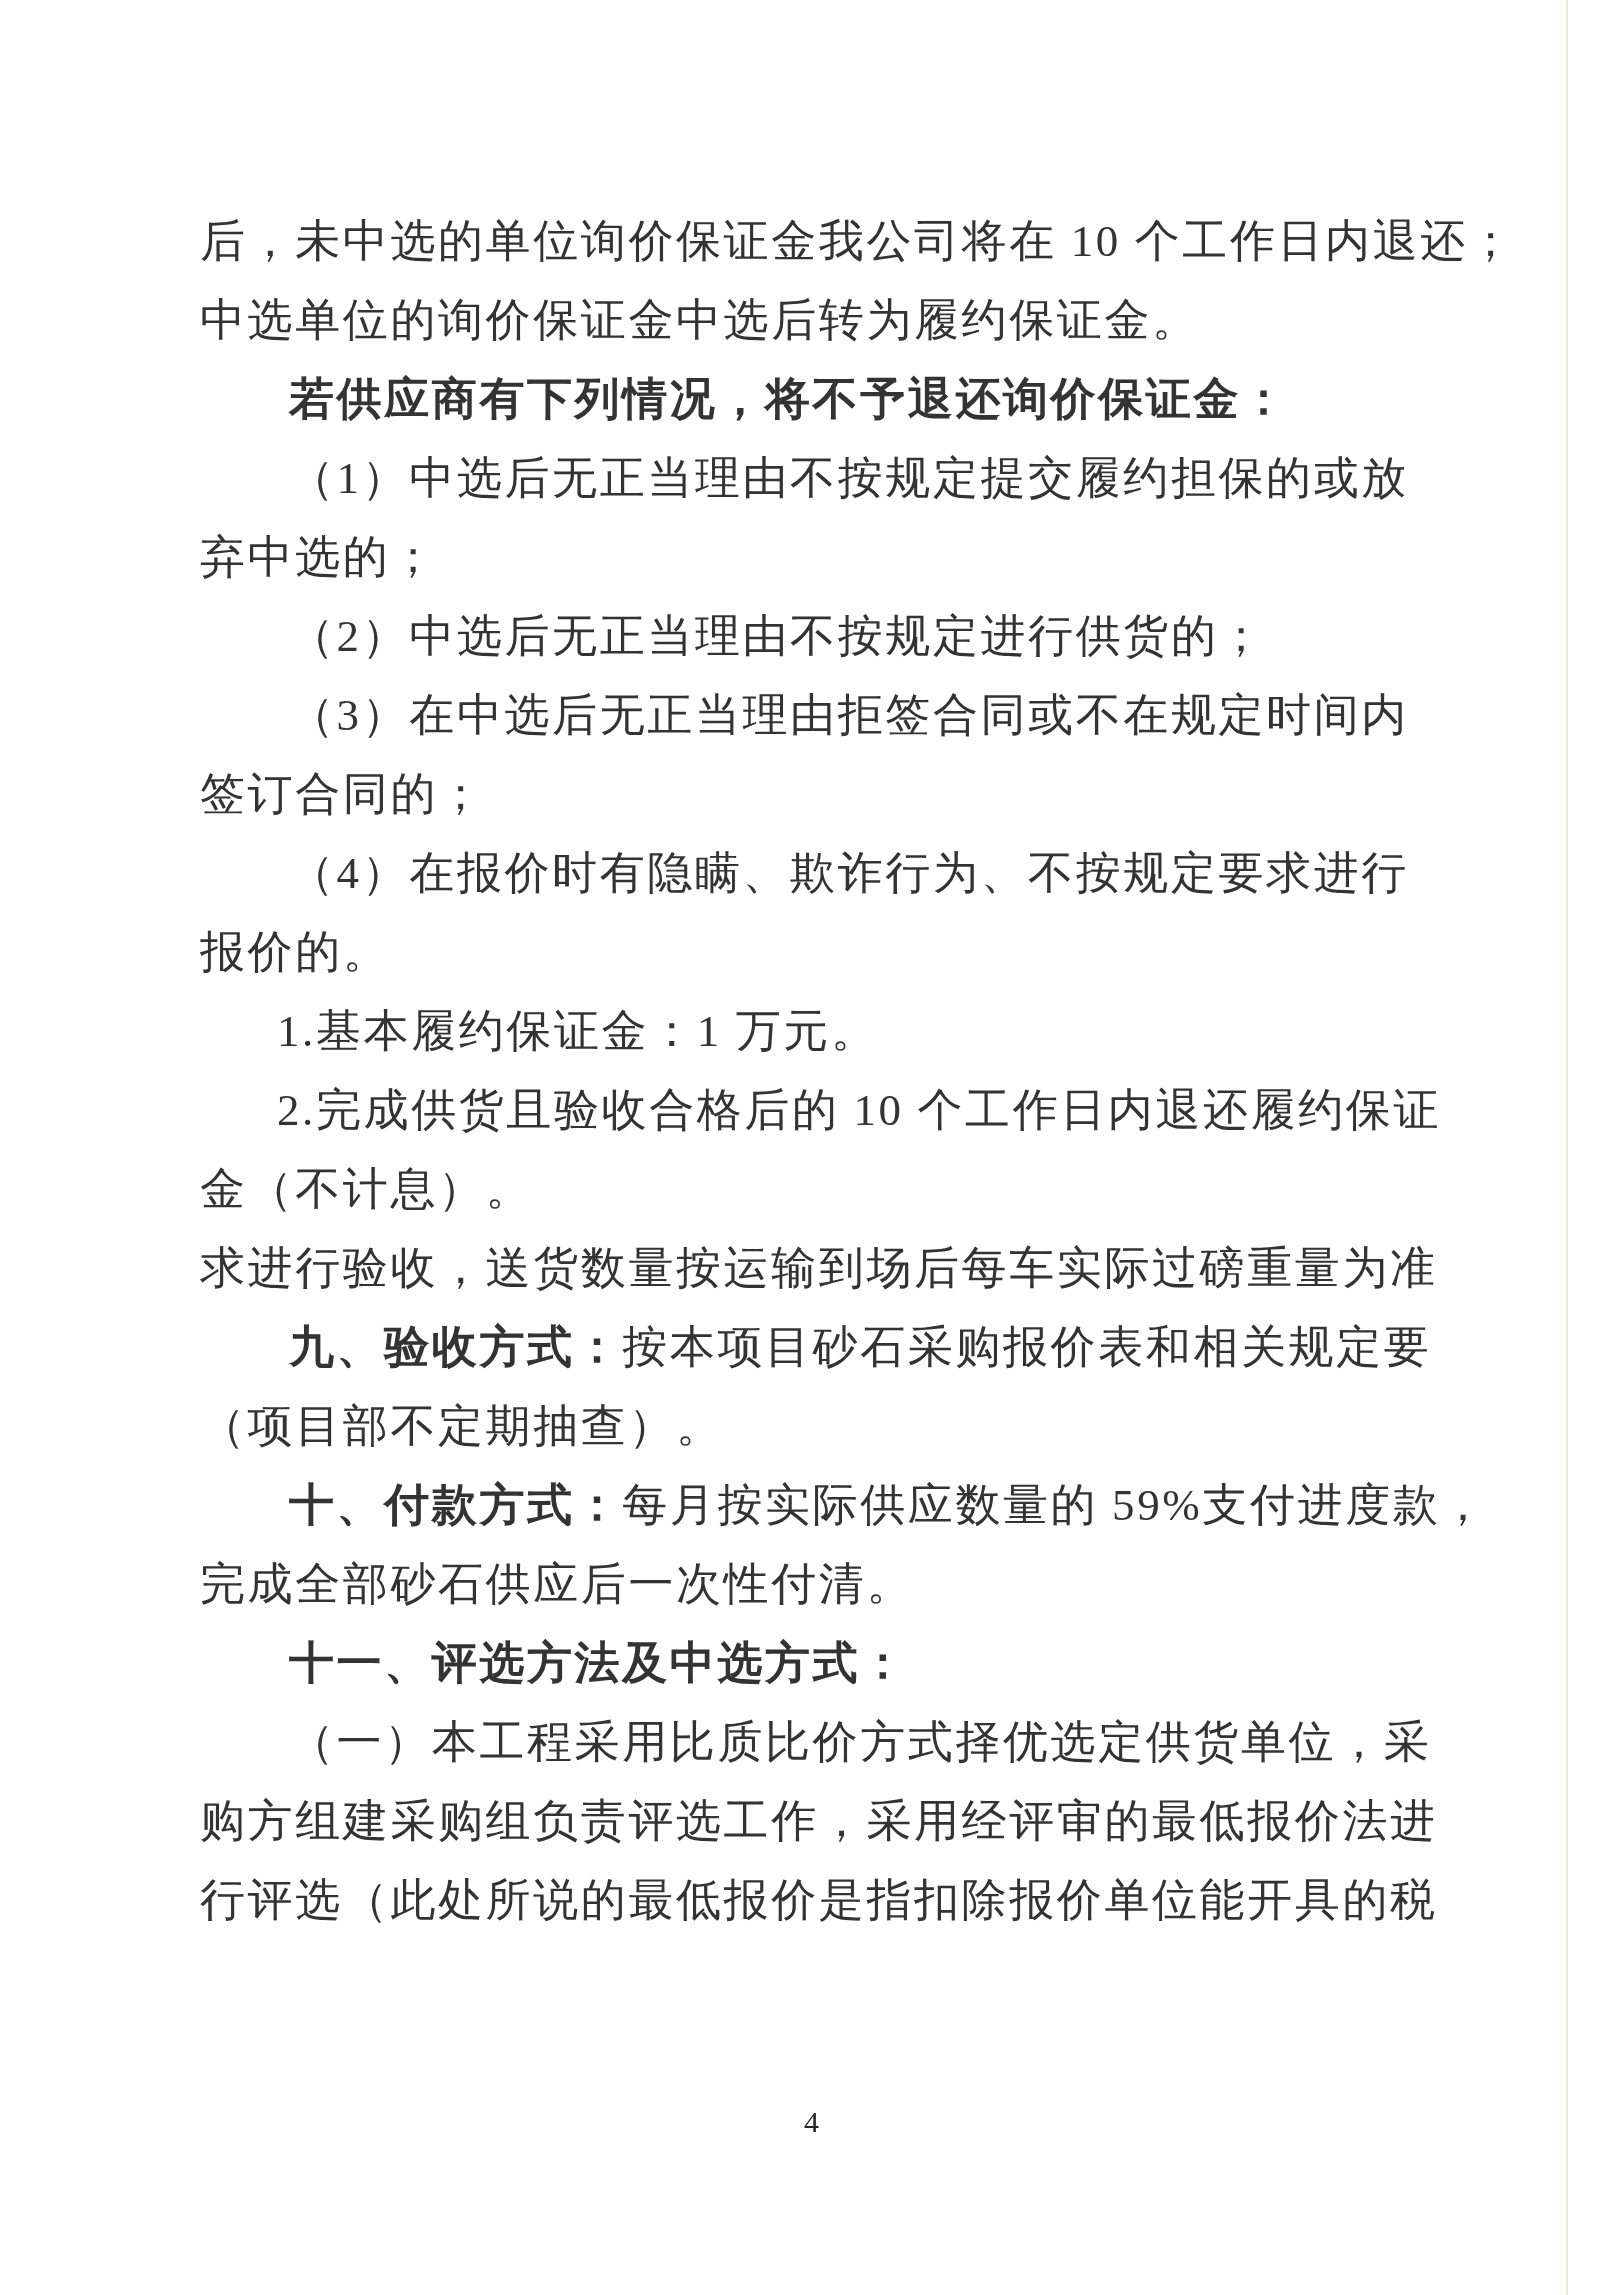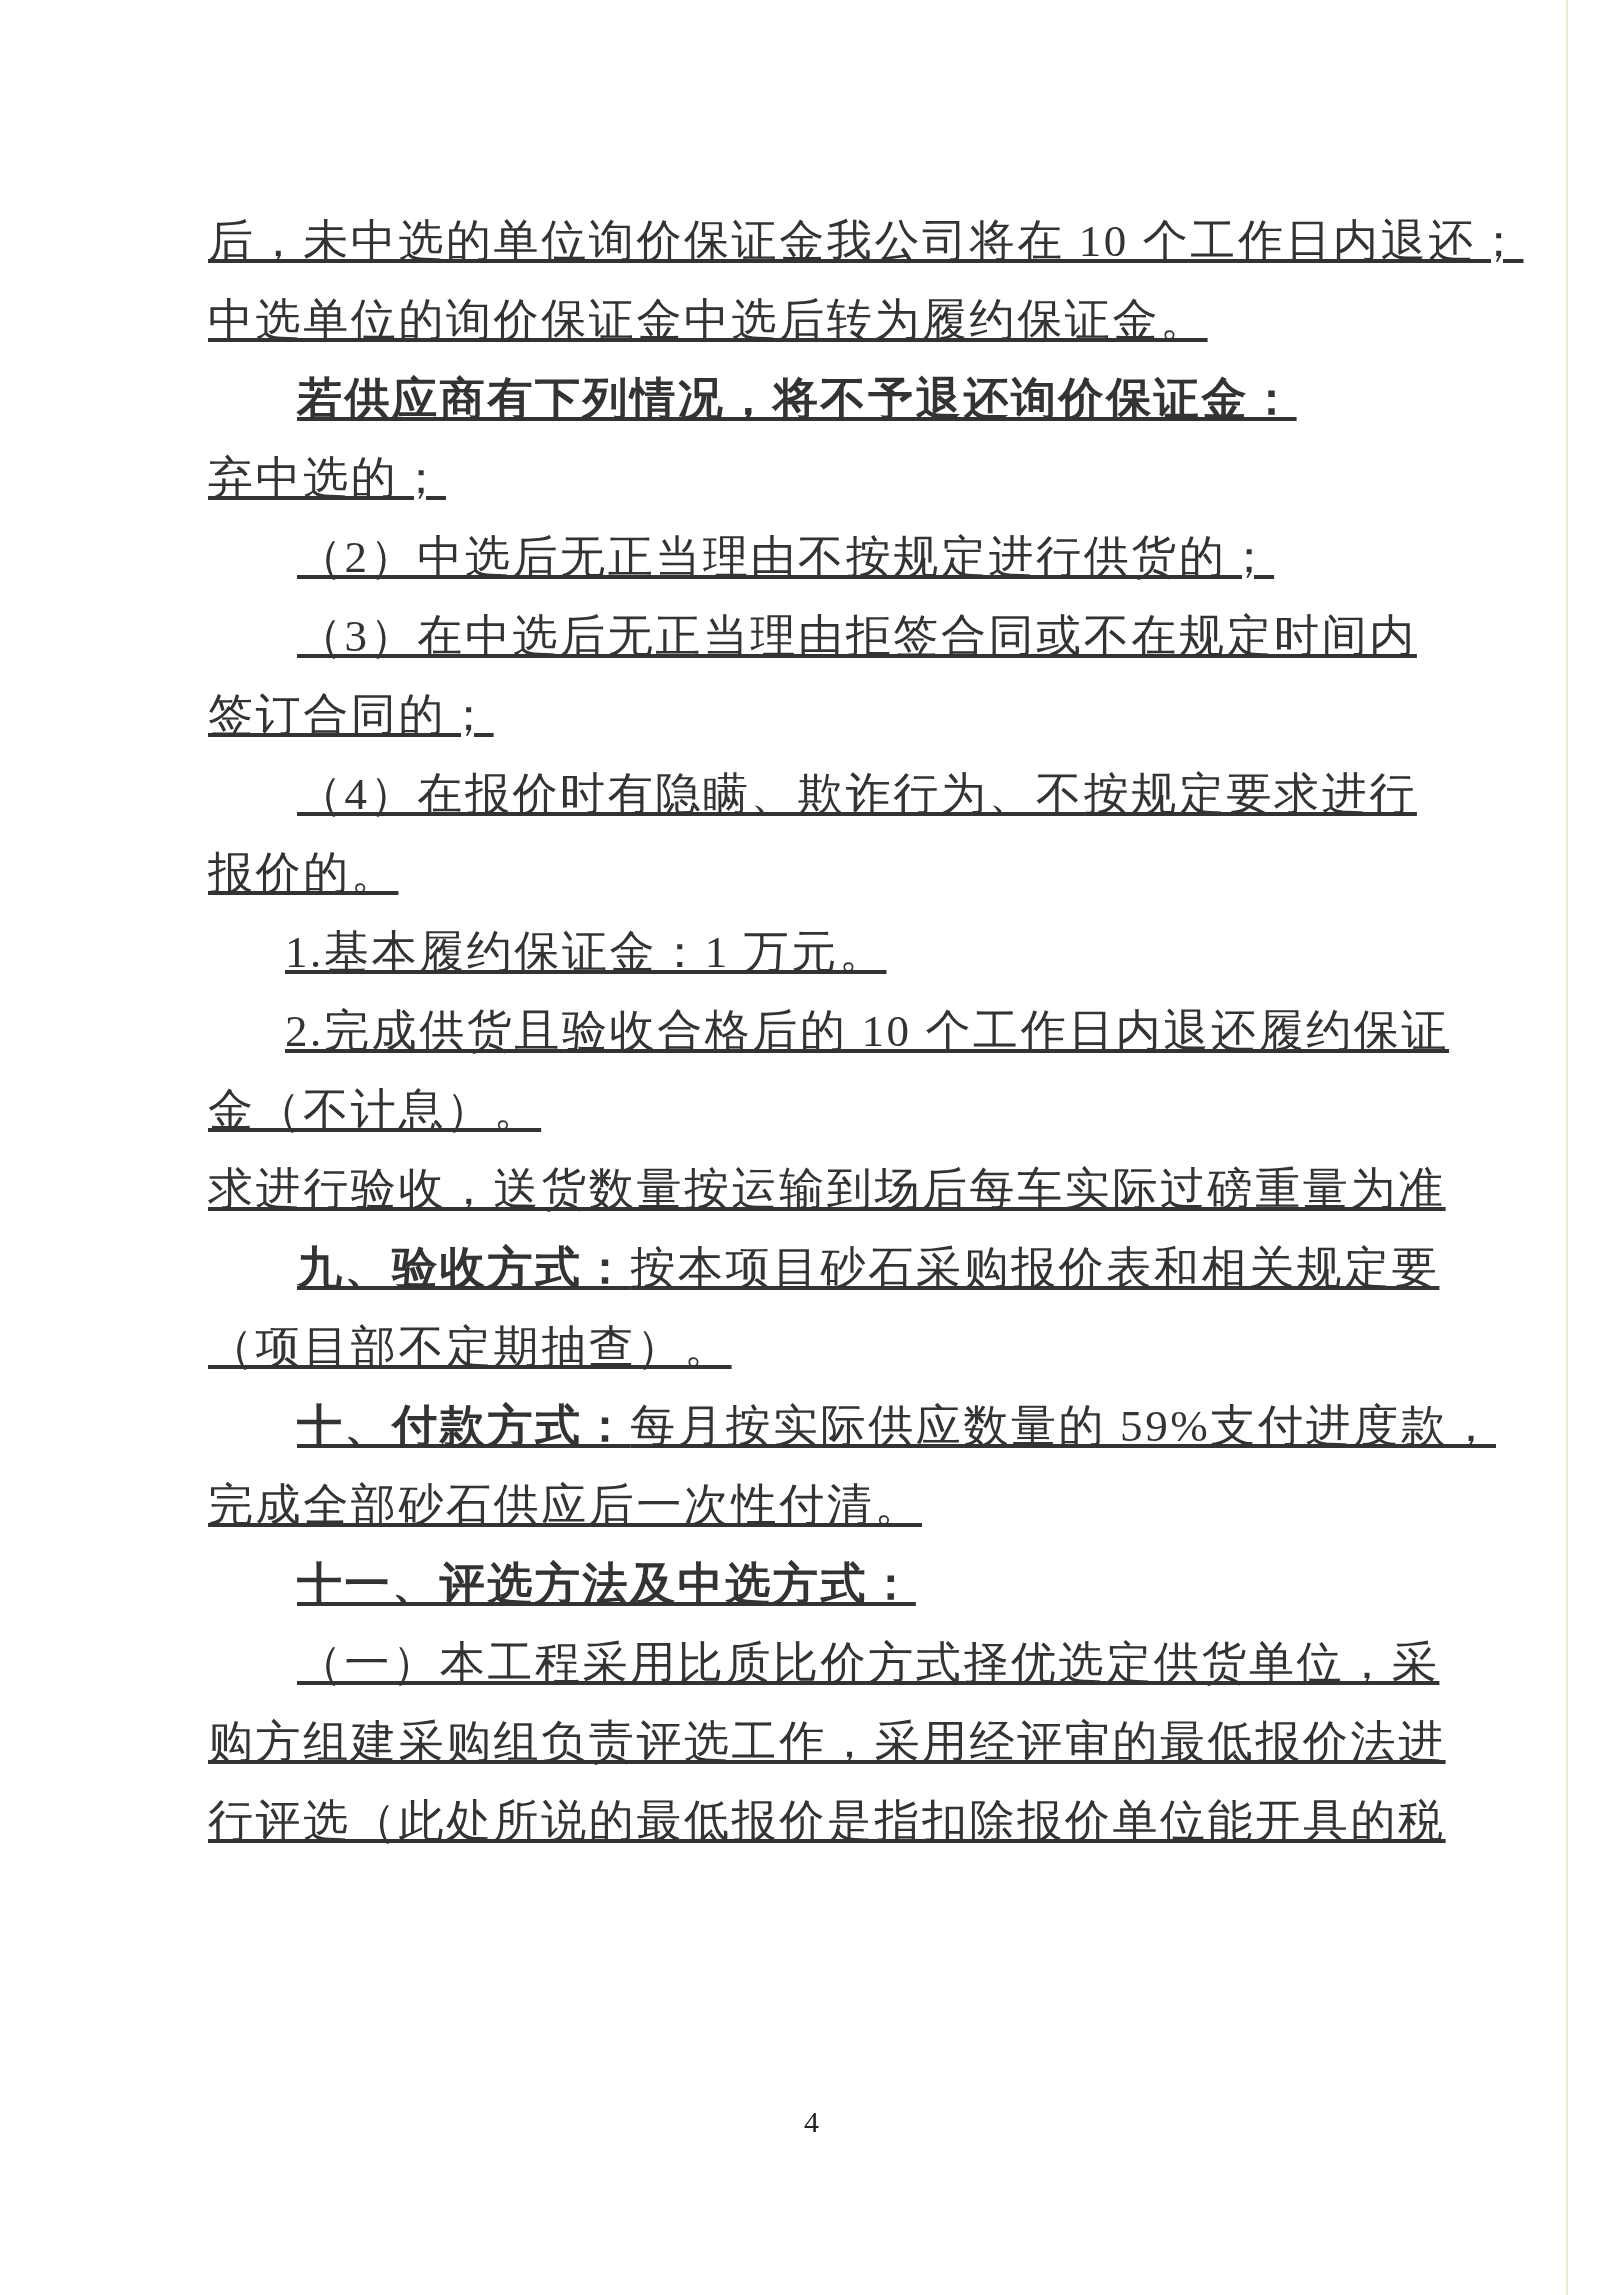--- a/index.html
+++ b/index.html
@@ -8,23 +8,22 @@
     width:1623px;
     height:2295px;
     background:#ffffff;
     overflow:hidden;
     font-family:"Liberation Serif","DejaVu Serif",serif;
     color:#333333;
   }
   .content{
     position:absolute;
     top:202px;
-    left:208px;
+    left:200px;
     width:1231px;
-    text-decoration:underline;
   }
   p.line{
     margin:0;
     font-size:45px;
     line-height:79px;
     letter-spacing:2.6px;
     white-space:nowrap;
     font-weight:400;
   }
   p.line .head{font-weight:700;}
@@ -52,20 +51,21 @@
   }
 </style>
 </head>
 <body>
 
 <div class="page">
   <div class="content">
     <p class="line"><span class="head"></span><span class="rest">后，未中选的单位询价保证金我公司将在 10 个工作日内退还；</span></p>
     <p class="line"><span class="head"></span><span class="rest">中选单位的询价保证金中选后转为履约保证金。</span></p>
     <p class="line indent"><span class="head">若供应商有下列情况，将不予退还询价保证金：</span><span class="rest"></span></p>
+    <p class="line indent"><span class="head"></span><span class="rest">（1）中选后无正当理由不按规定提交履约担保的或放</span></p>
     <p class="line"><span class="head"></span><span class="rest">弃中选的；</span></p>
     <p class="line indent"><span class="head"></span><span class="rest">（2）中选后无正当理由不按规定进行供货的；</span></p>
     <p class="line indent"><span class="head"></span><span class="rest">（3）在中选后无正当理由拒签合同或不在规定时间内</span></p>
     <p class="line"><span class="head"></span><span class="rest">签订合同的；</span></p>
     <p class="line indent"><span class="head"></span><span class="rest">（4）在报价时有隐瞒、欺诈行为、不按规定要求进行</span></p>
     <p class="line"><span class="head"></span><span class="rest">报价的。</span></p>
     <p class="line indent-num"><span class="head"></span><span class="rest">1.基本履约保证金：1 万元。</span></p>
     <p class="line indent-num"><span class="head"></span><span class="rest">2.完成供货且验收合格后的 10 个工作日内退还履约保证</span></p>
     <p class="line"><span class="head"></span><span class="rest">金（不计息）。</span></p>
     <p class="line"><span class="head"></span><span class="rest">求进行验收，送货数量按运输到场后每车实际过磅重量为准</span></p>

